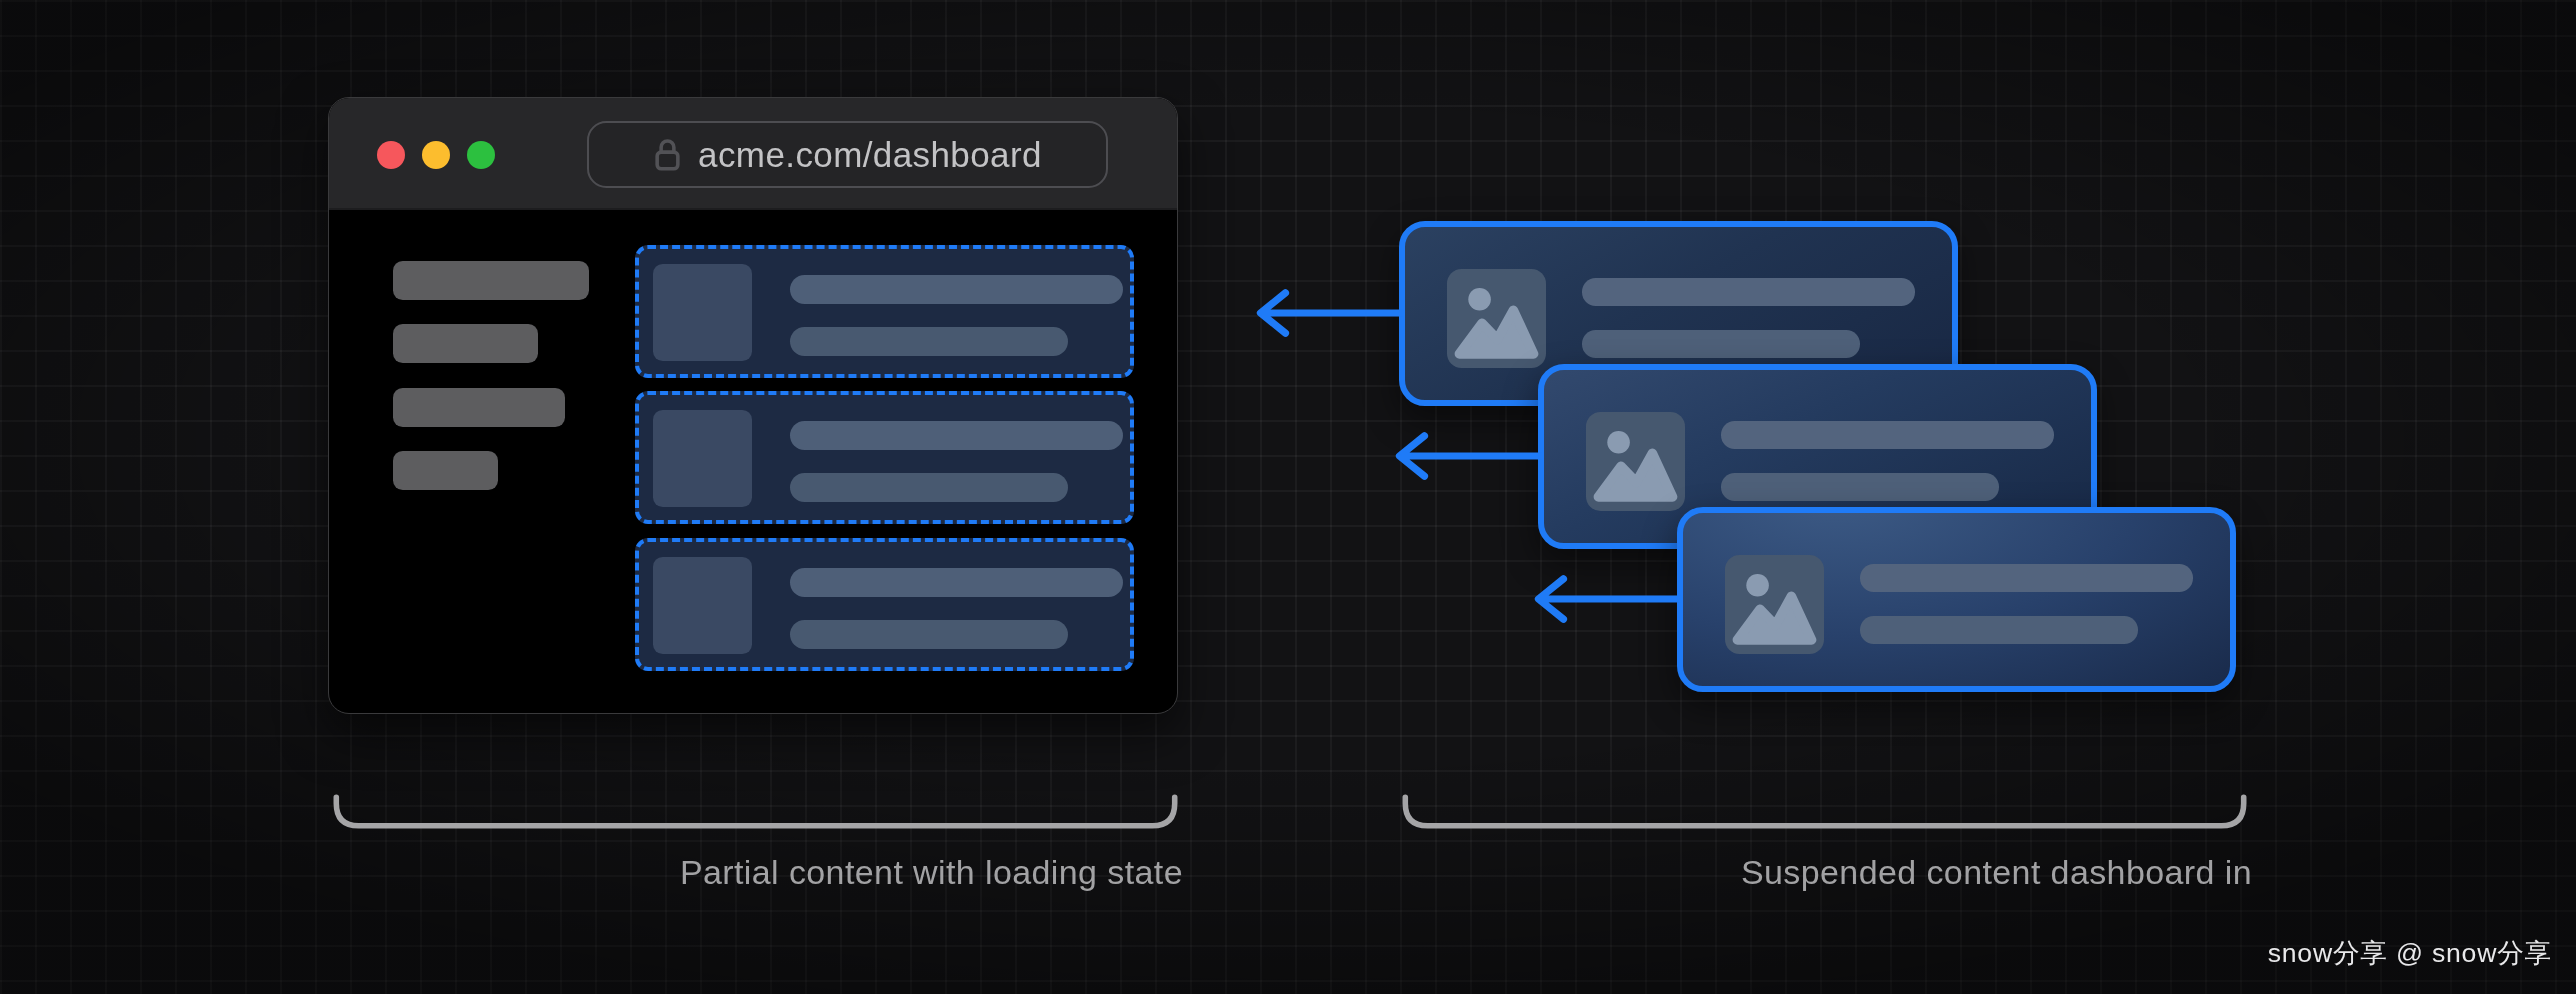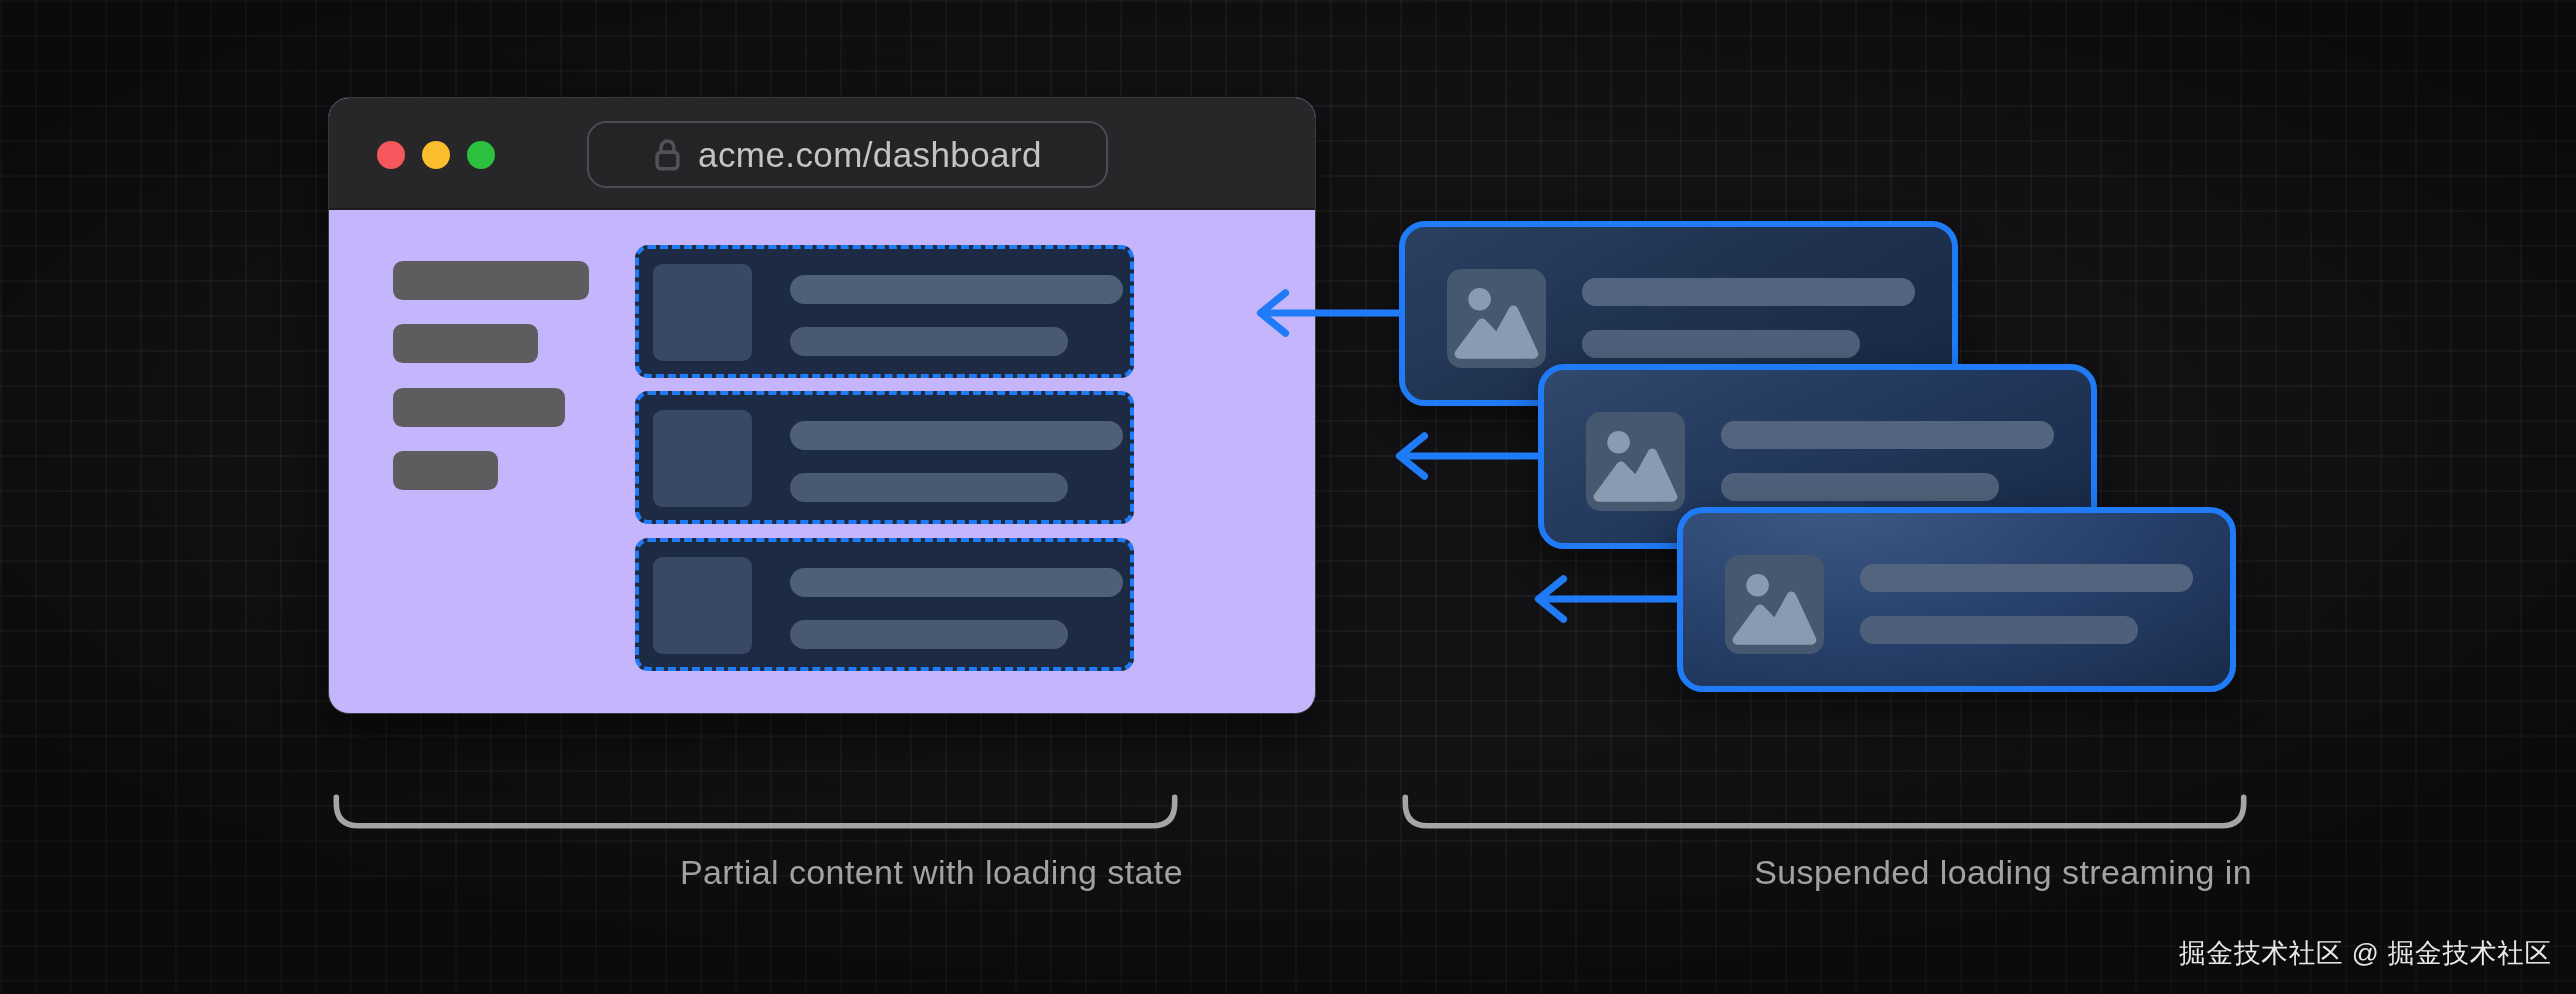--- a/index.html
+++ b/index.html
@@ -20,22 +20,22 @@
     position:relative;
     color:#ddd;
   }
   .vignette{
     position:absolute;inset:0;pointer-events:none;
     background:radial-gradient(ellipse 62% 58% at 50% 44%, rgba(0,0,0,0) 55%, rgba(0,0,0,0.42) 100%);
   }
 
   
   .window{
-    position:absolute;left:328px;top:97px;width:988px;height:617px;
-    background:#c4b5fd;border:1.6px solid #3a3a3c;border-radius:21px;
+    position:absolute;left:328px;top:97px;width:850px;height:617px;
+    background:#000000;border:1.6px solid #3a3a3c;border-radius:21px;
     box-shadow:0 19.3px 48px rgba(0,0,0,0.55);
     overflow:hidden;
   }
   .titlebar{
     position:absolute;left:0;top:0;width:100%;height:112px;
     background:#272729;border-bottom:2.4px solid #1d1d1f;
   }
   .light{position:absolute;top:43px;width:28px;height:28px;border-radius:50%;}
   .light.red{left:48px;background:#f6575c;}
   .light.yellow{left:93px;background:#fcbd2e;}
@@ -188,16 +188,16 @@
 </svg>
 
 <svg class="bracket left" viewBox="0 0 1062 44">
   <path d="M4,4 v8 q0,28 28,28 h998 q28,0 28,-28 v-8" fill="none" stroke="#a5a5a7" stroke-width="7" stroke-linecap="round"></path>
 </svg>
 <svg class="bracket right" viewBox="0 0 1062 44">
   <path d="M4,4 v8 q0,28 28,28 h998 q28,0 28,-28 v-8" fill="none" stroke="#a5a5a7" stroke-width="7" stroke-linecap="round"></path>
 </svg>
 
 <div class="caption left">Partial content with loading state</div>
-<div class="caption right">Suspended loading streaming in</div>
-
-<div class="watermark">掘金技术社区 @ 掘金技术社区</div>
+<div class="caption right">Suspended content dashboard in</div>
+
+<div class="watermark">snow分享 @ snow分享</div>
 
 
 </body></html>

